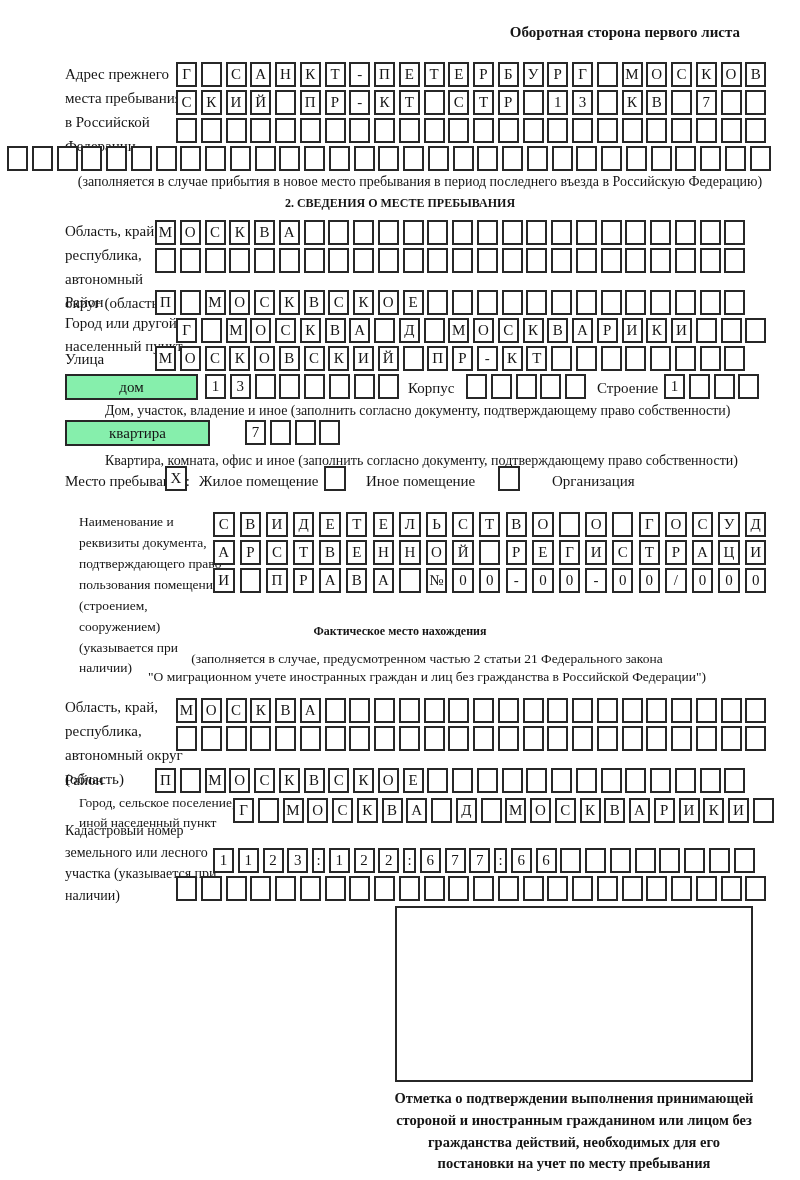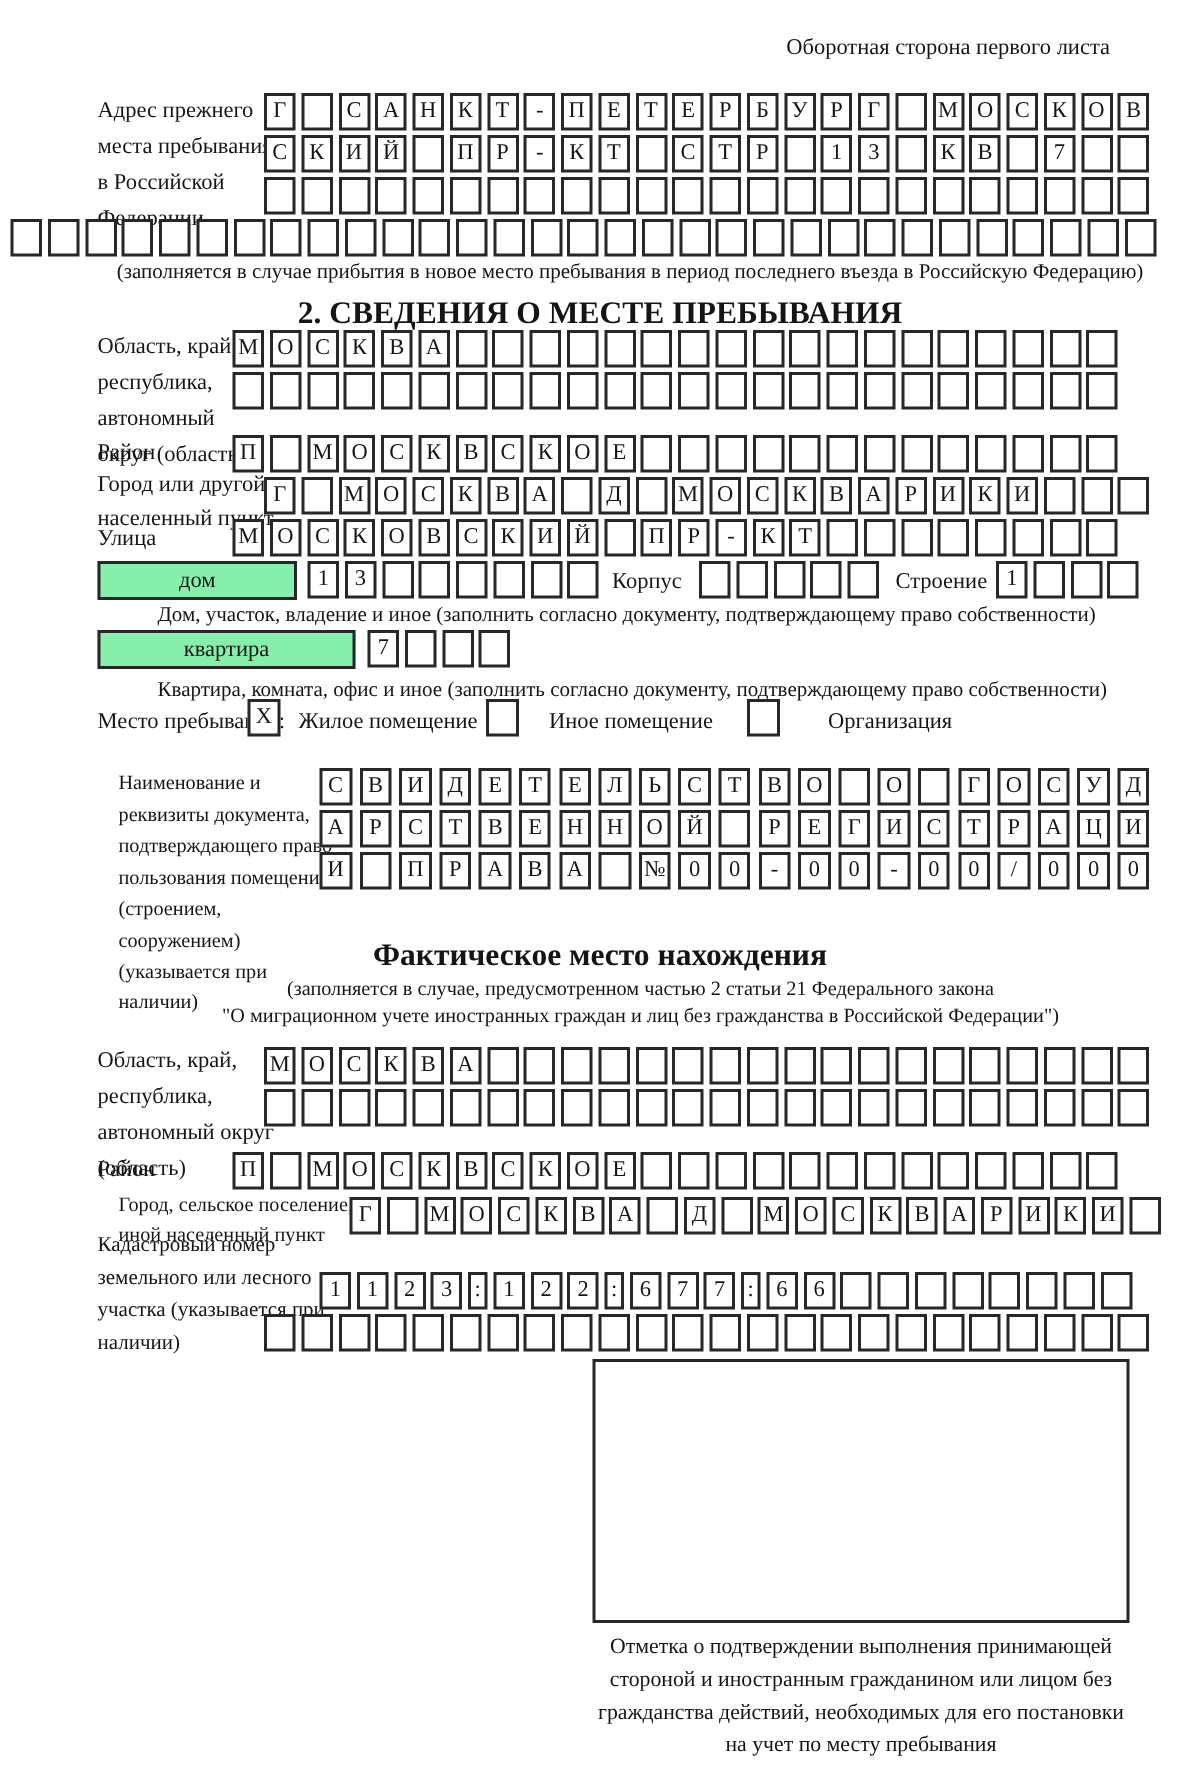--- a/index.html
+++ b/index.html
@@ -1,32 +1,32 @@
 <!DOCTYPE html>
 <html><head>
 <meta charset="utf-8">
 <style>
   html,body{margin:0;padding:0;background:#ffffff;}
   .page{position:relative;width:800px;height:1180px;background:#fff;
         font-family:"Liberation Serif", serif;color:#151515;overflow:hidden;}
-  .abs{position:absolute;}
+  .abs{position:absolute;font-weight:bold;}
   .label{position:absolute;font-size:15px;line-height:1.6;color:#151515;}
   .cellrow{position:absolute;display:flex;align-items:flex-start;}
   .cell{flex:0 0 auto;width:21px;height:25px;border:2px solid #272727;box-sizing:border-box;
         margin-right:3.75px;display:flex;align-items:center;justify-content:center;
         font-size:15px;line-height:1;background:#fff;}
   .cell-narrow{width:13px;}
   .gap26 .cell{margin-right:5.1px;width:21.5px;}
   .boxfield{position:absolute;border:2px solid #272727;box-sizing:border-box;background:#86efac;
         display:flex;align-items:center;justify-content:center;font-size:15px;}
   .checkbox{position:absolute;width:22px;height:25px;border:2px solid #272727;box-sizing:border-box;
         display:flex;align-items:center;justify-content:center;font-size:15px;background:#fff;}
   .footnote{position:absolute;font-size:14px;line-height:1.35;padding-left:40px;}
   .center{left:0;right:0;text-align:center;}
-  .title{position:absolute;left:0;right:0;text-align:center;font-weight:bold;font-size:21px;}
+  .title{position:absolute;left:0;right:0;text-align:center;font-weight:bold;font-size:12px;}
   .bigbox{position:absolute;border:2px solid #272727;box-sizing:border-box;background:#fff;}
   .small{font-size:13.5px;margin-left:14px;}
 </style>
 </head>
 <body>
 
 <div class="page">
 
   <div class="abs" style="top:24px;left:0;right:60px;text-align:right;font-size:15px;">Оборотная сторона первого листа</div>
 
@@ -305,21 +305,21 @@
     </div>
   <div class="label" style="left:597px;top:376px;">Строение</div>
   <div class="cellrow" style="left:664px;top:374px;">
       <span class="cell">1</span>
       <span class="cell"></span>
       <span class="cell"></span>
       <span class="cell"></span>
     </div>
   <div class="footnote" style="left:65px;top:402px;">Дом, участок, владение и иное (заполнить согласно документу, подтверждающему право собственности)</div>
 
-  <div class="boxfield" style="left:65px;top:420px;width:172px;height:26px;">квартира</div>
+  <div class="boxfield" style="left:65px;top:420px;width:145px;height:26px;">квартира</div>
   <div class="cellrow" style="left:245px;top:420px;">
       <span class="cell">7</span>
       <span class="cell"></span>
       <span class="cell"></span>
       <span class="cell"></span>
     </div>
   <div class="footnote" style="left:65px;top:452px;">Квартира, комната, офис и иное (заполнить согласно документу, подтверждающему право собственности)</div>
 
   <div class="label" style="left:65px;top:469px;">Место пребывания:</div>
   <div class="checkbox" style="left:165px;top:466px;">X</div>

